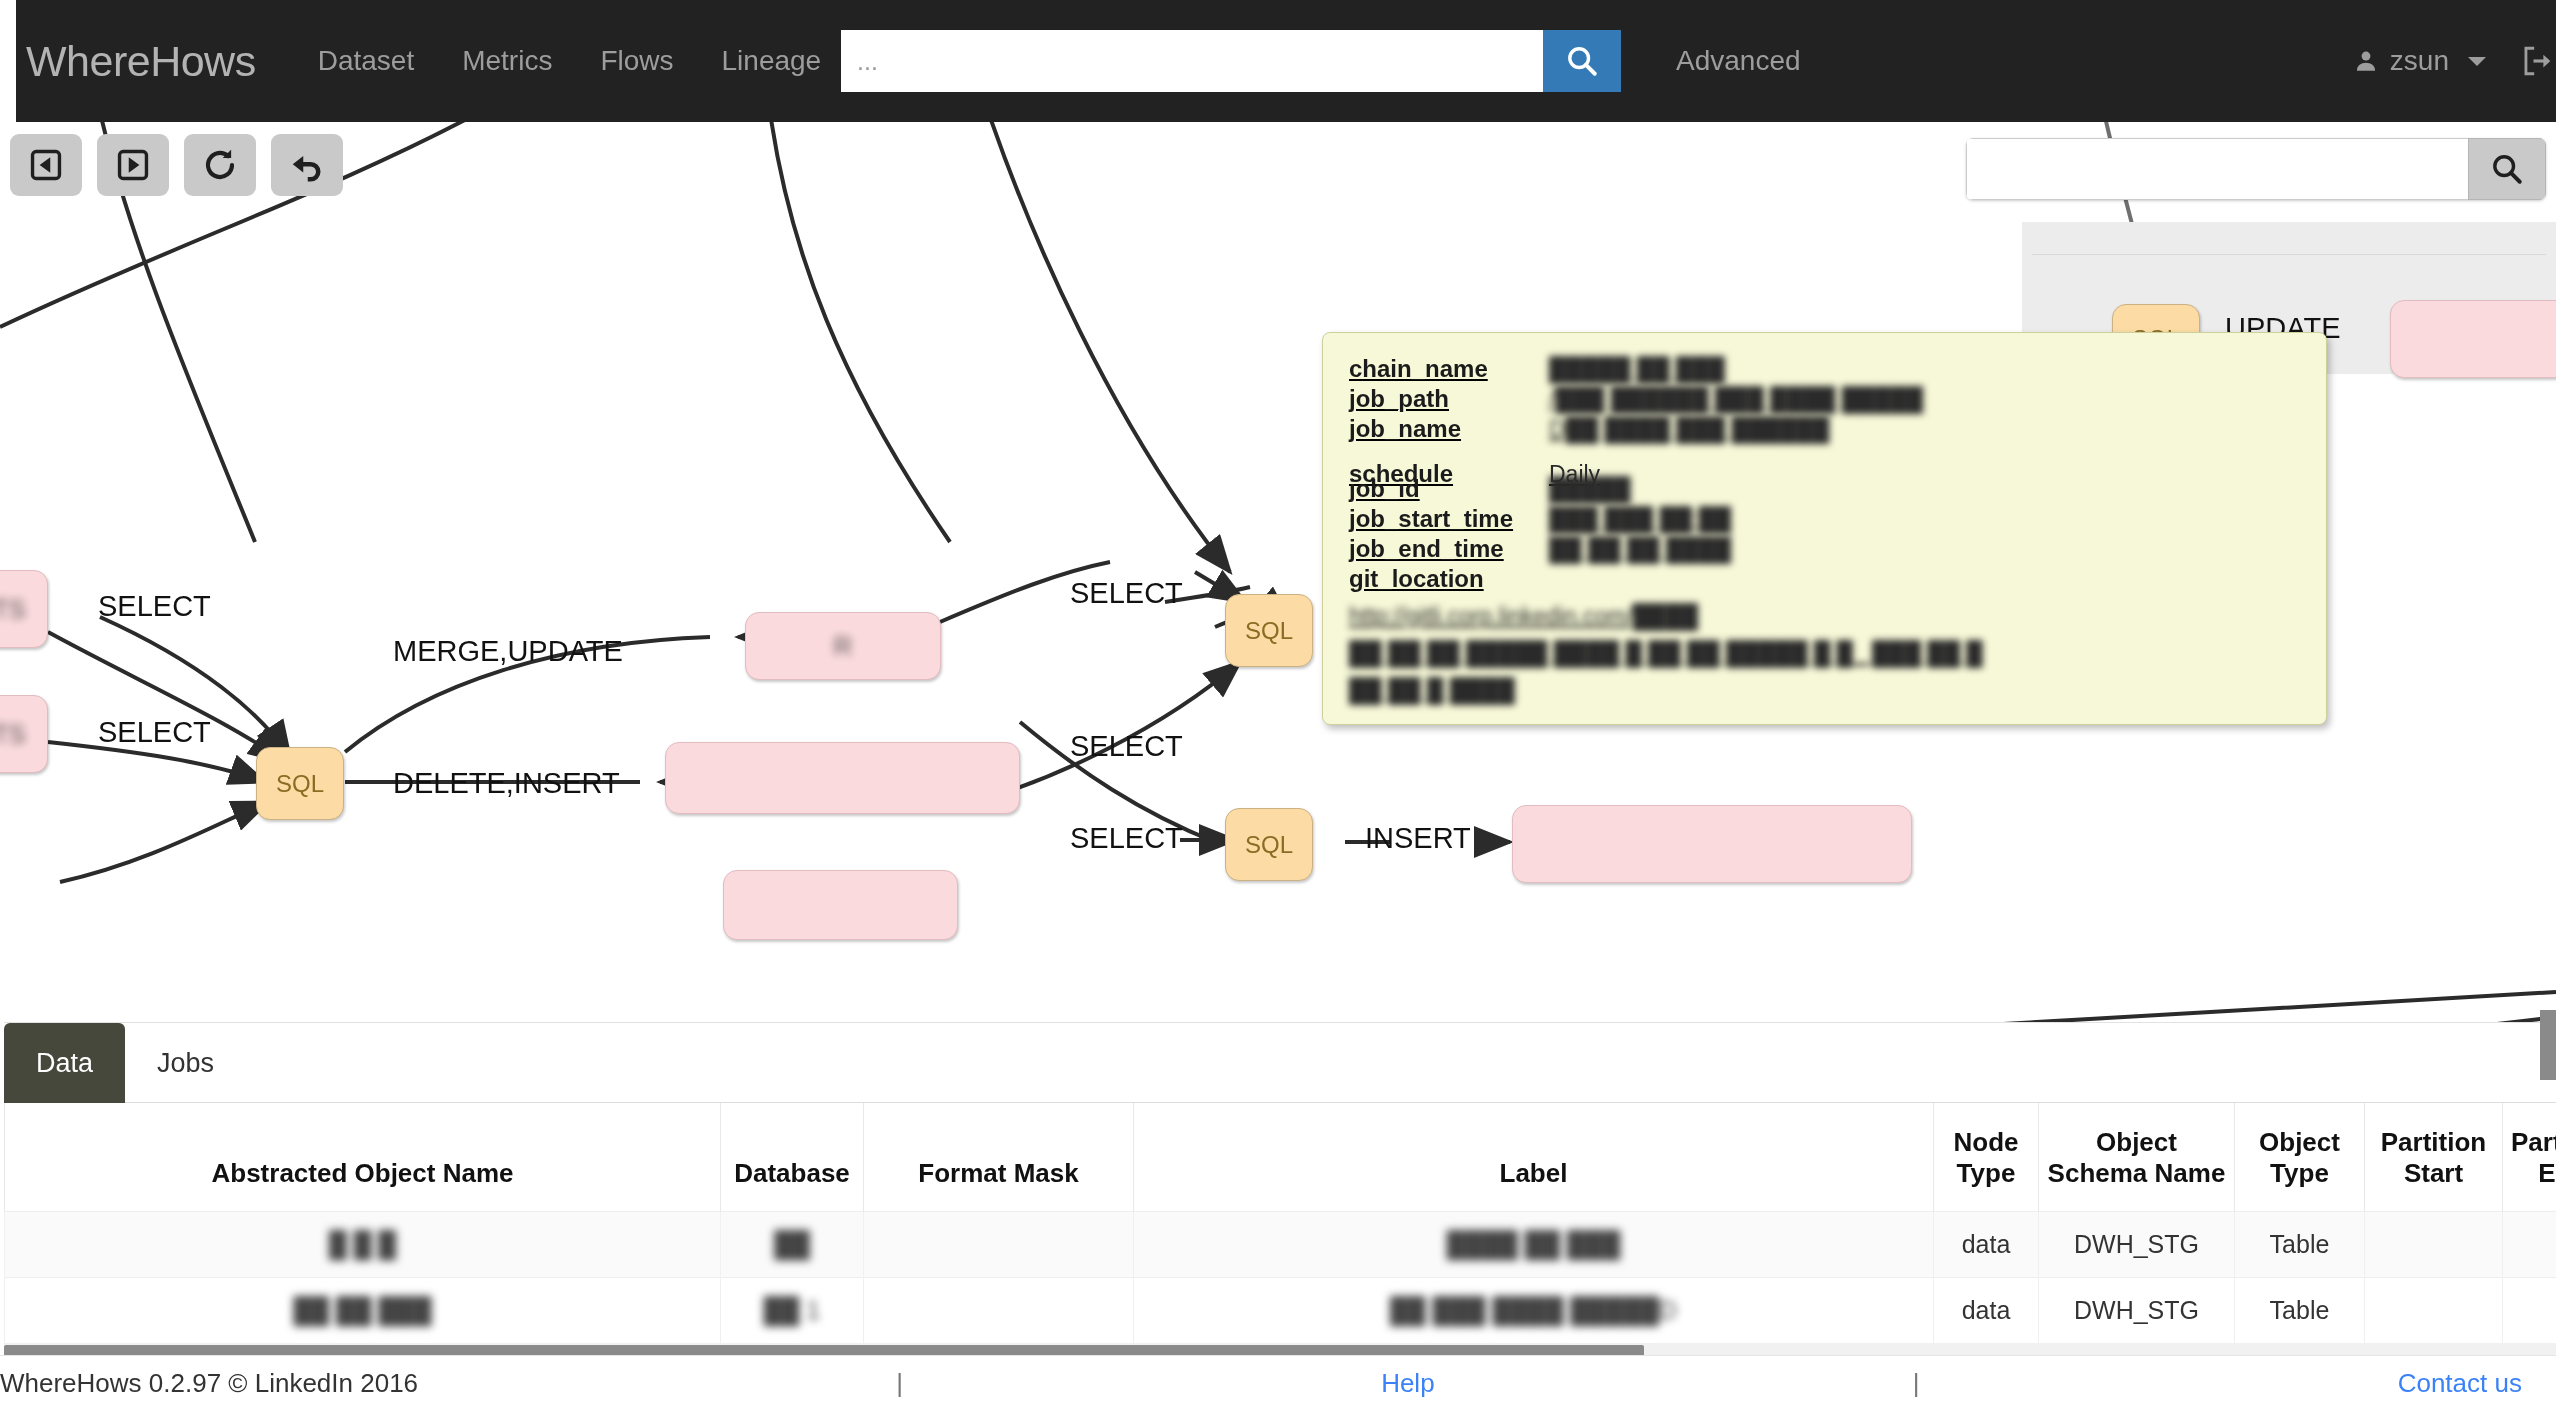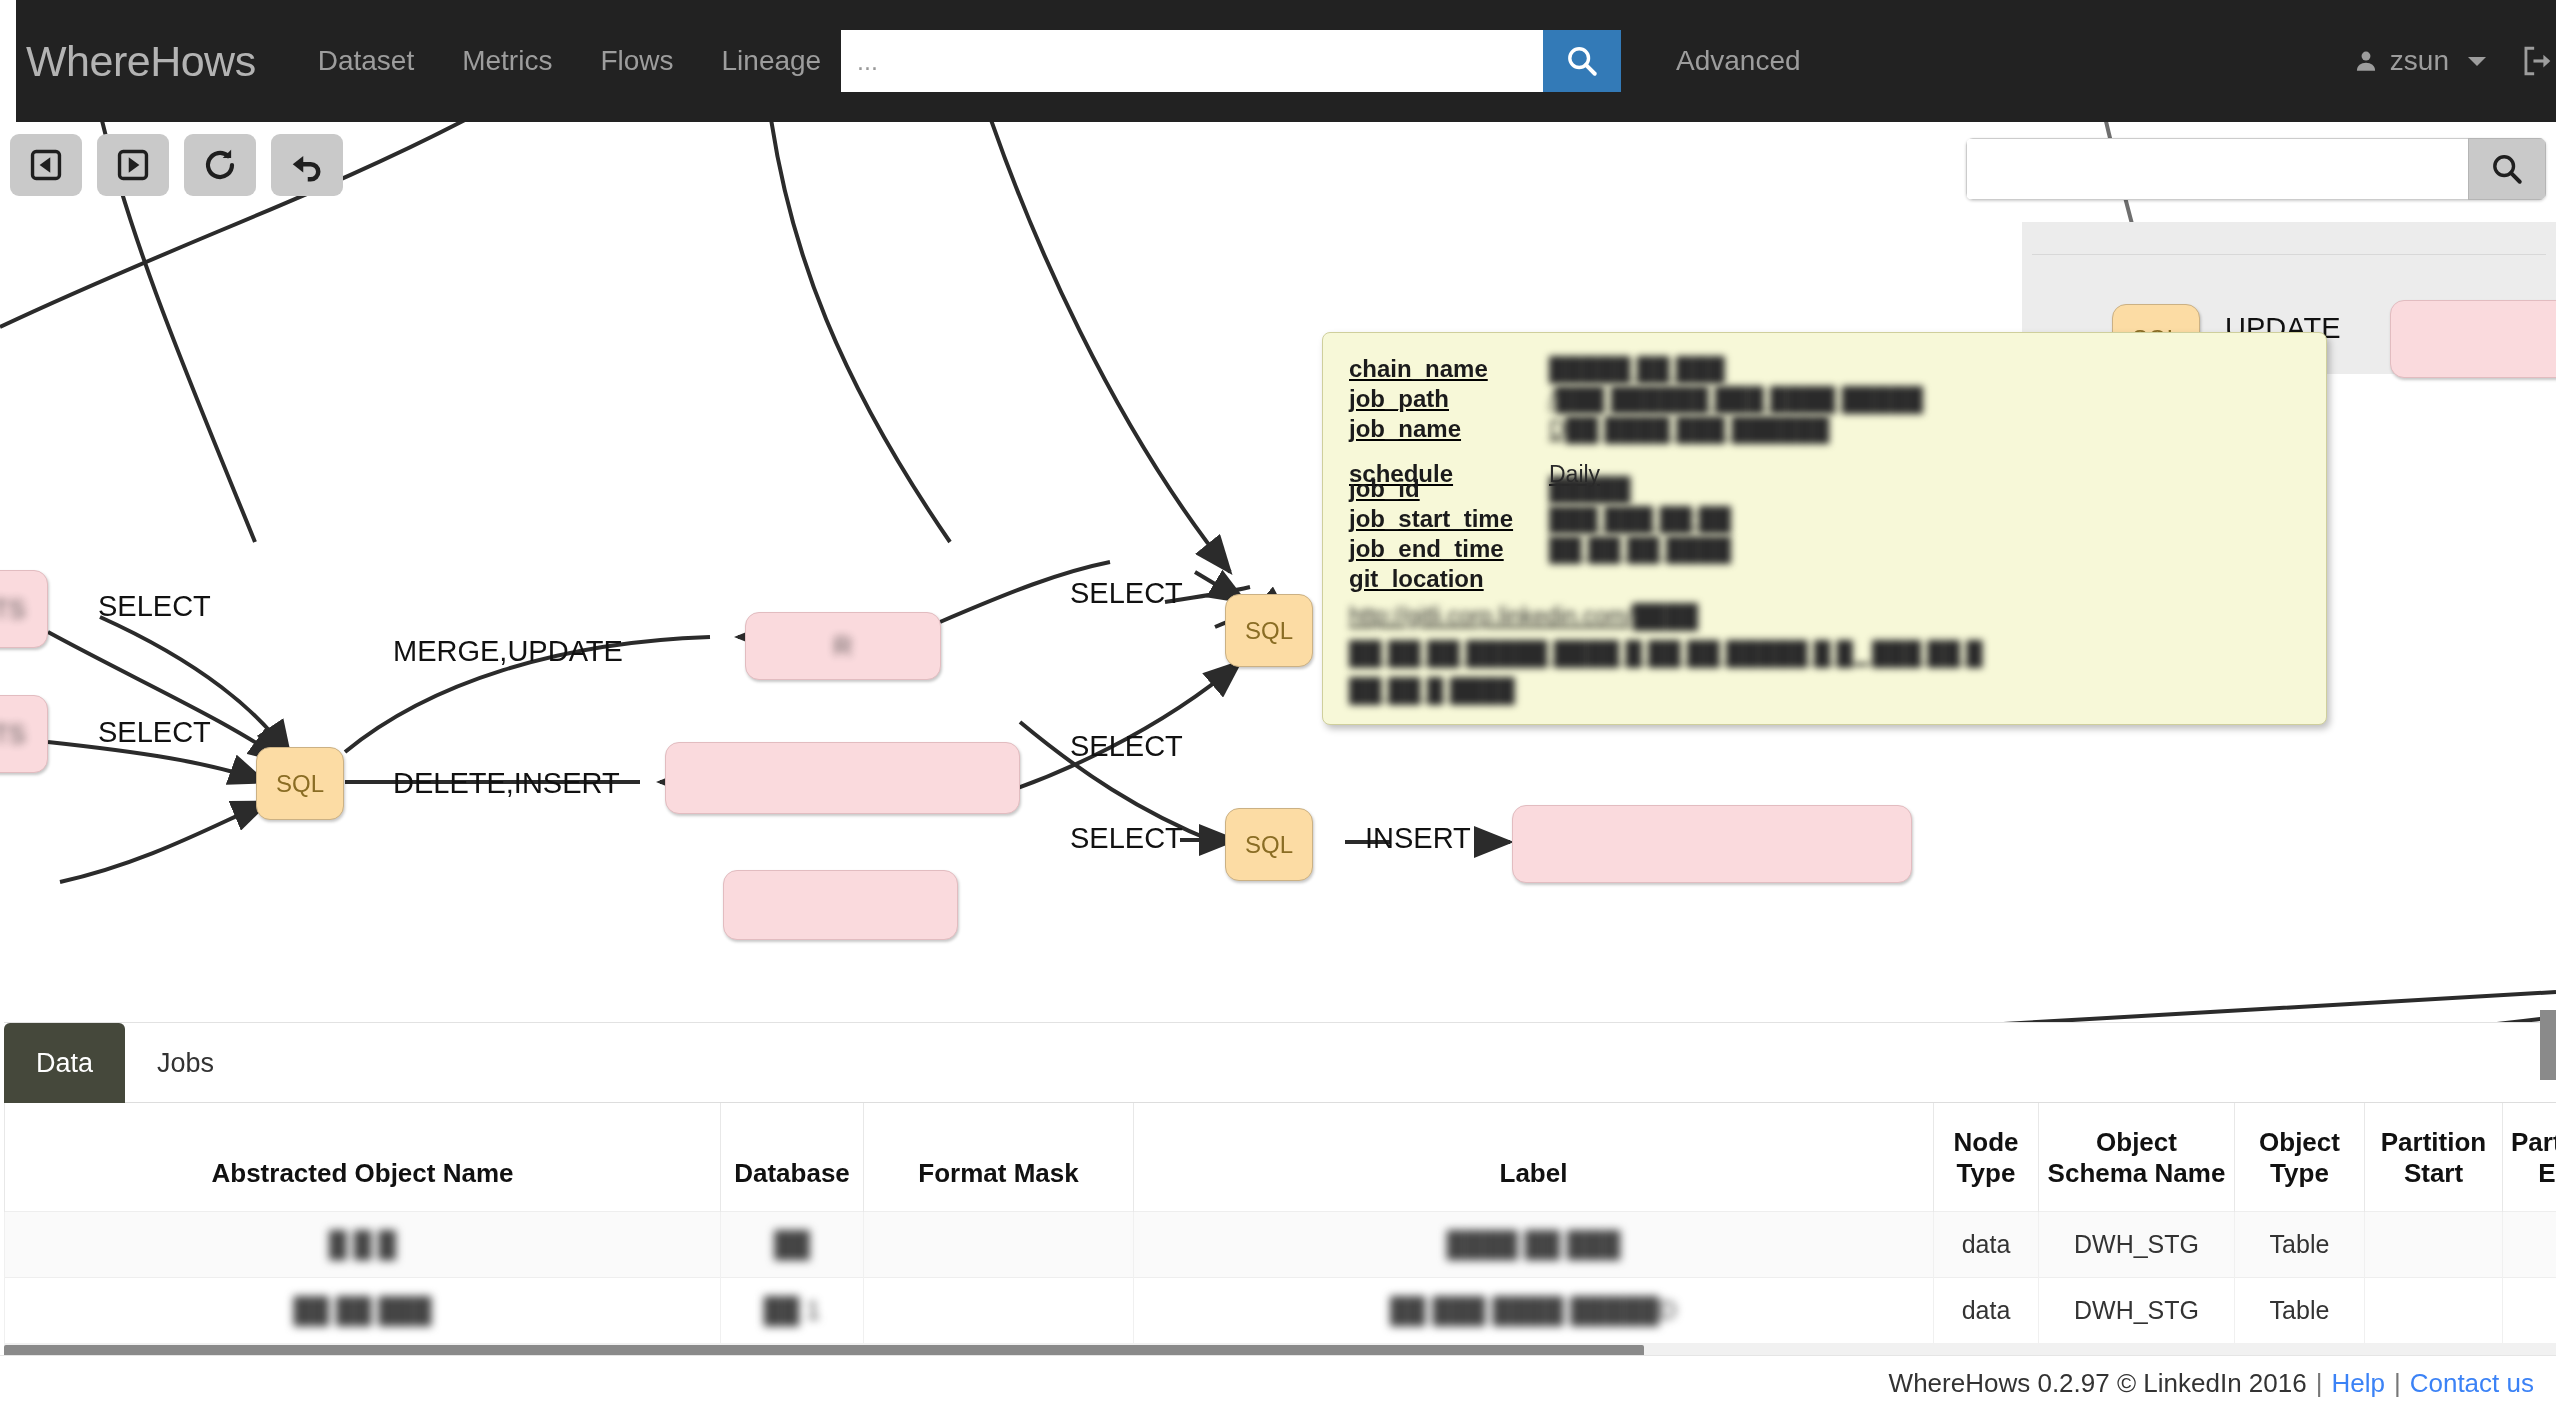--- a/index.html
+++ b/index.html
@@ -173,22 +173,22 @@
   }
   .hscroll .thumb { position: absolute; left: 0; top: 2px; height: 16px; width: 1640px; background: #8a8a8a; border-radius: 2px; cursor: pointer; }
   .vscroll {
     position: absolute; right: 0; top: 1010px; width: 16px; height: 70px; background: #8a8a8a; z-index: 9; cursor: pointer;
   }
 
   
   .footer {
     position: absolute; left: 0; bottom: 0; width: 2556px; height: 55px;
     background: #ffffff; border-top: 1px solid #e5e5e5;
-    display: flex; align-items: center; justify-content: flex-end;
-    padding-right: 22px; font-size: 26px; color: #333;
+    display: flex; align-items: center; justify-content: space-between;
+    padding-right: 34px; font-size: 26px; color: #333;
   }
   .footer a { color: #3b82f6; text-decoration: none; cursor: pointer; }
   .footer .sep { color: #777; margin: 0 9px; }
 </style>
 </head>
 <body>
 
 <div id="app">
 
   <div class="navbar">

